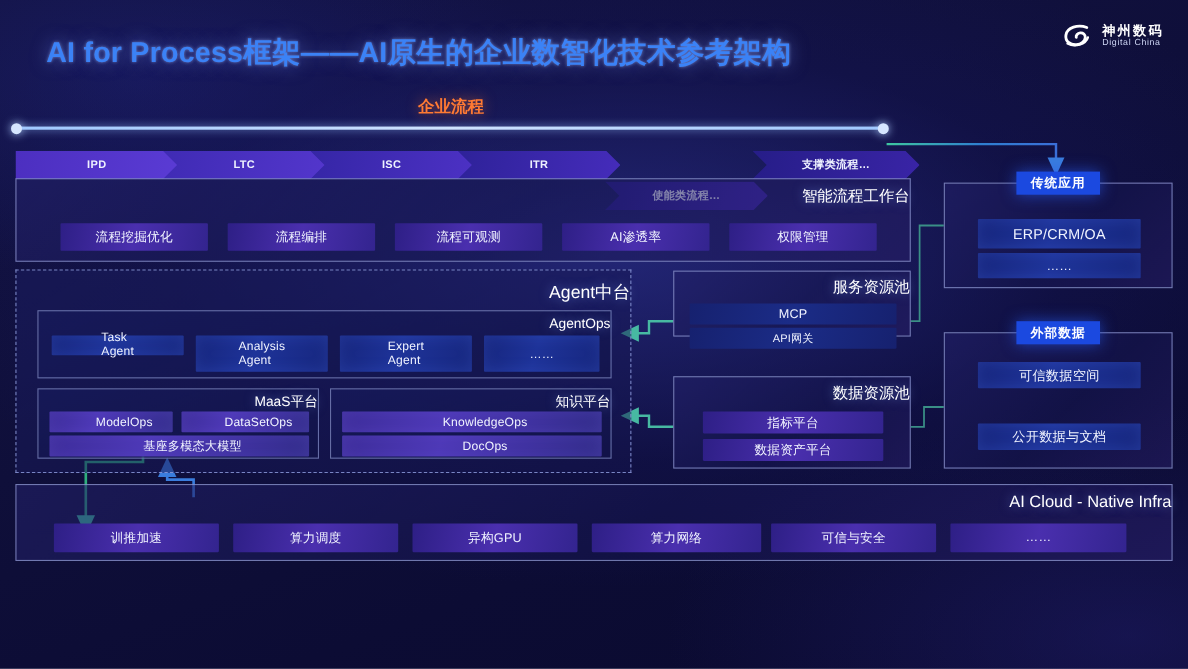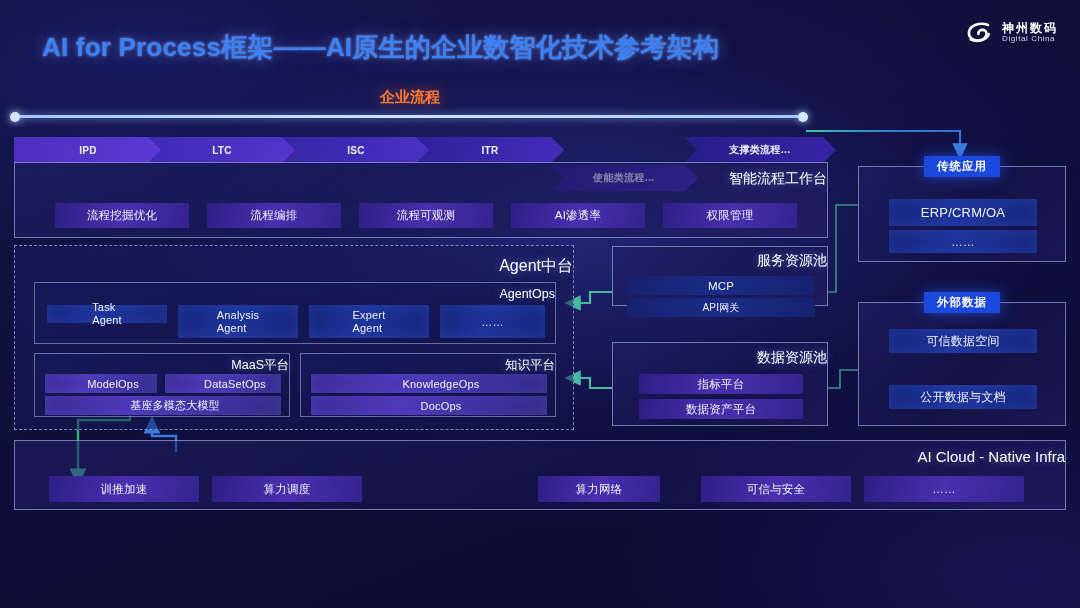--- a/index.html
+++ b/index.html
@@ -245,18 +245,19 @@
   <div class="panel" style="left:858px; top:302px; width:208px; height:124px;">
     <div class="chip chip-blue" style="left:30px; top:26px; width:148px; height:24px; font-size:12px;">可信数据空间</div>
     <div class="chip chip-blue" style="left:30px; top:82px; width:148px; height:24px; font-size:12px;">公开数据与文档</div>
   </div>
   <div class="badge" style="left:924px; top:292px; width:76px; height:21px;">外部数据</div>
 
   <div class="panel" style="left:14px; top:440px; width:1052px; height:70px;">
     <div class="panel-title" style="top:7px; font-size:15px;">AI Cloud - Native Infra</div>
     <div class="chip chip-violet" style="left:34px;  top:35px; width:150px; height:26px;">训推加速</div>
     <div class="chip chip-violet" style="left:197px; top:35px; width:150px; height:26px;">算力调度</div>
-    <div class="chip chip-violet" style="left:523px; top:35px; width:122px; height:26px;">算力网络</div>
+    <div class="chip chip-violet" style="left:360px; top:35px; width:150px; height:26px;">异构GPU</div>
+    <div class="chip chip-violet" style="left:523px; top:35px; width:154px; height:26px;">算力网络</div>
     <div class="chip chip-violet" style="left:686px; top:35px; width:150px; height:26px;">可信与安全</div>
     <div class="chip chip-violet" style="left:849px; top:35px; width:160px; height:26px;">……</div>
   </div>
 
 </div>
 
 </body></html>

